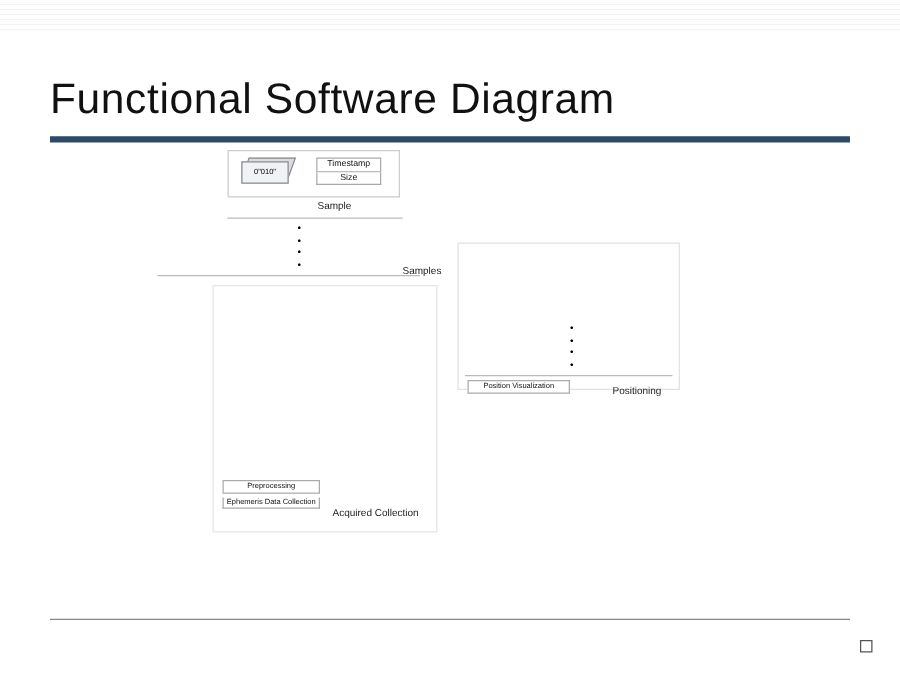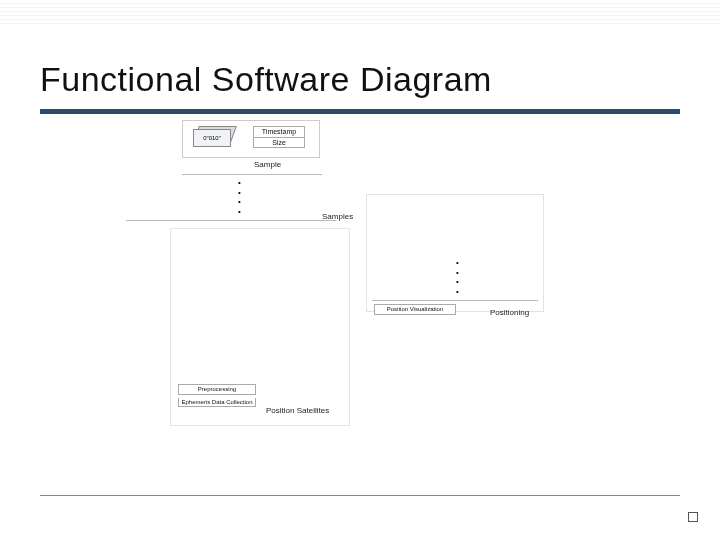--- a/index.html
+++ b/index.html
@@ -155,21 +155,21 @@
     <div style="position:absolute; left:190px; top:248px; width:58px;">
       <div class="cell" style="font-size:6px;">Acquisition</div>
     </div>
     <div class="cap" style="left:298px; top:250px;">Satellites</div>
 
     <div class="block" style="left:170px; top:120px; width:180px; height:198px; border-color:#e5e5e5;"></div>
     <div style="position:absolute; left:178px; top:276px; width:78px;">
       <div class="cell" style="font-size:6px; margin-bottom:3px;">Preprocessing</div>
       <div class="cell" style="font-size:6px;">Ephemeris Data Collection</div>
     </div>
-    <div class="cap" style="left:266px; top:298px;">Position Satellites</div>
+    <div class="cap" style="left:266px; top:298px;">Acquired Collection</div>
 
     <div class="block" style="left:374px; top:94px; width:162px; height:44px;">
       <div style="position:absolute; left:14px; top:10px; width:22px; height:22px;">
         <svg viewBox="0 0 22 22" width="22" height="22">
           <circle cx="11" cy="10" r="8" fill="#2a5ea8" stroke="#123" stroke-width="0.6"></circle>
           <path d="M5 8 Q8 5 11 8 Q14 11 17 9" fill="#3a9b3a" stroke="none"></path>
           <path d="M6 13 Q9 11 12 13" fill="#3a9b3a"></path>
           <ellipse cx="11" cy="10" rx="8" ry="3" fill="none" stroke="#fff" stroke-width="0.4" opacity="0.5"></ellipse>
           <line x1="11" y1="2" x2="11" y2="18" stroke="#fff" stroke-width="0.4" opacity="0.5"></line>
           <rect x="7" y="19" width="8" height="2" fill="#8a6a3a"></rect>

